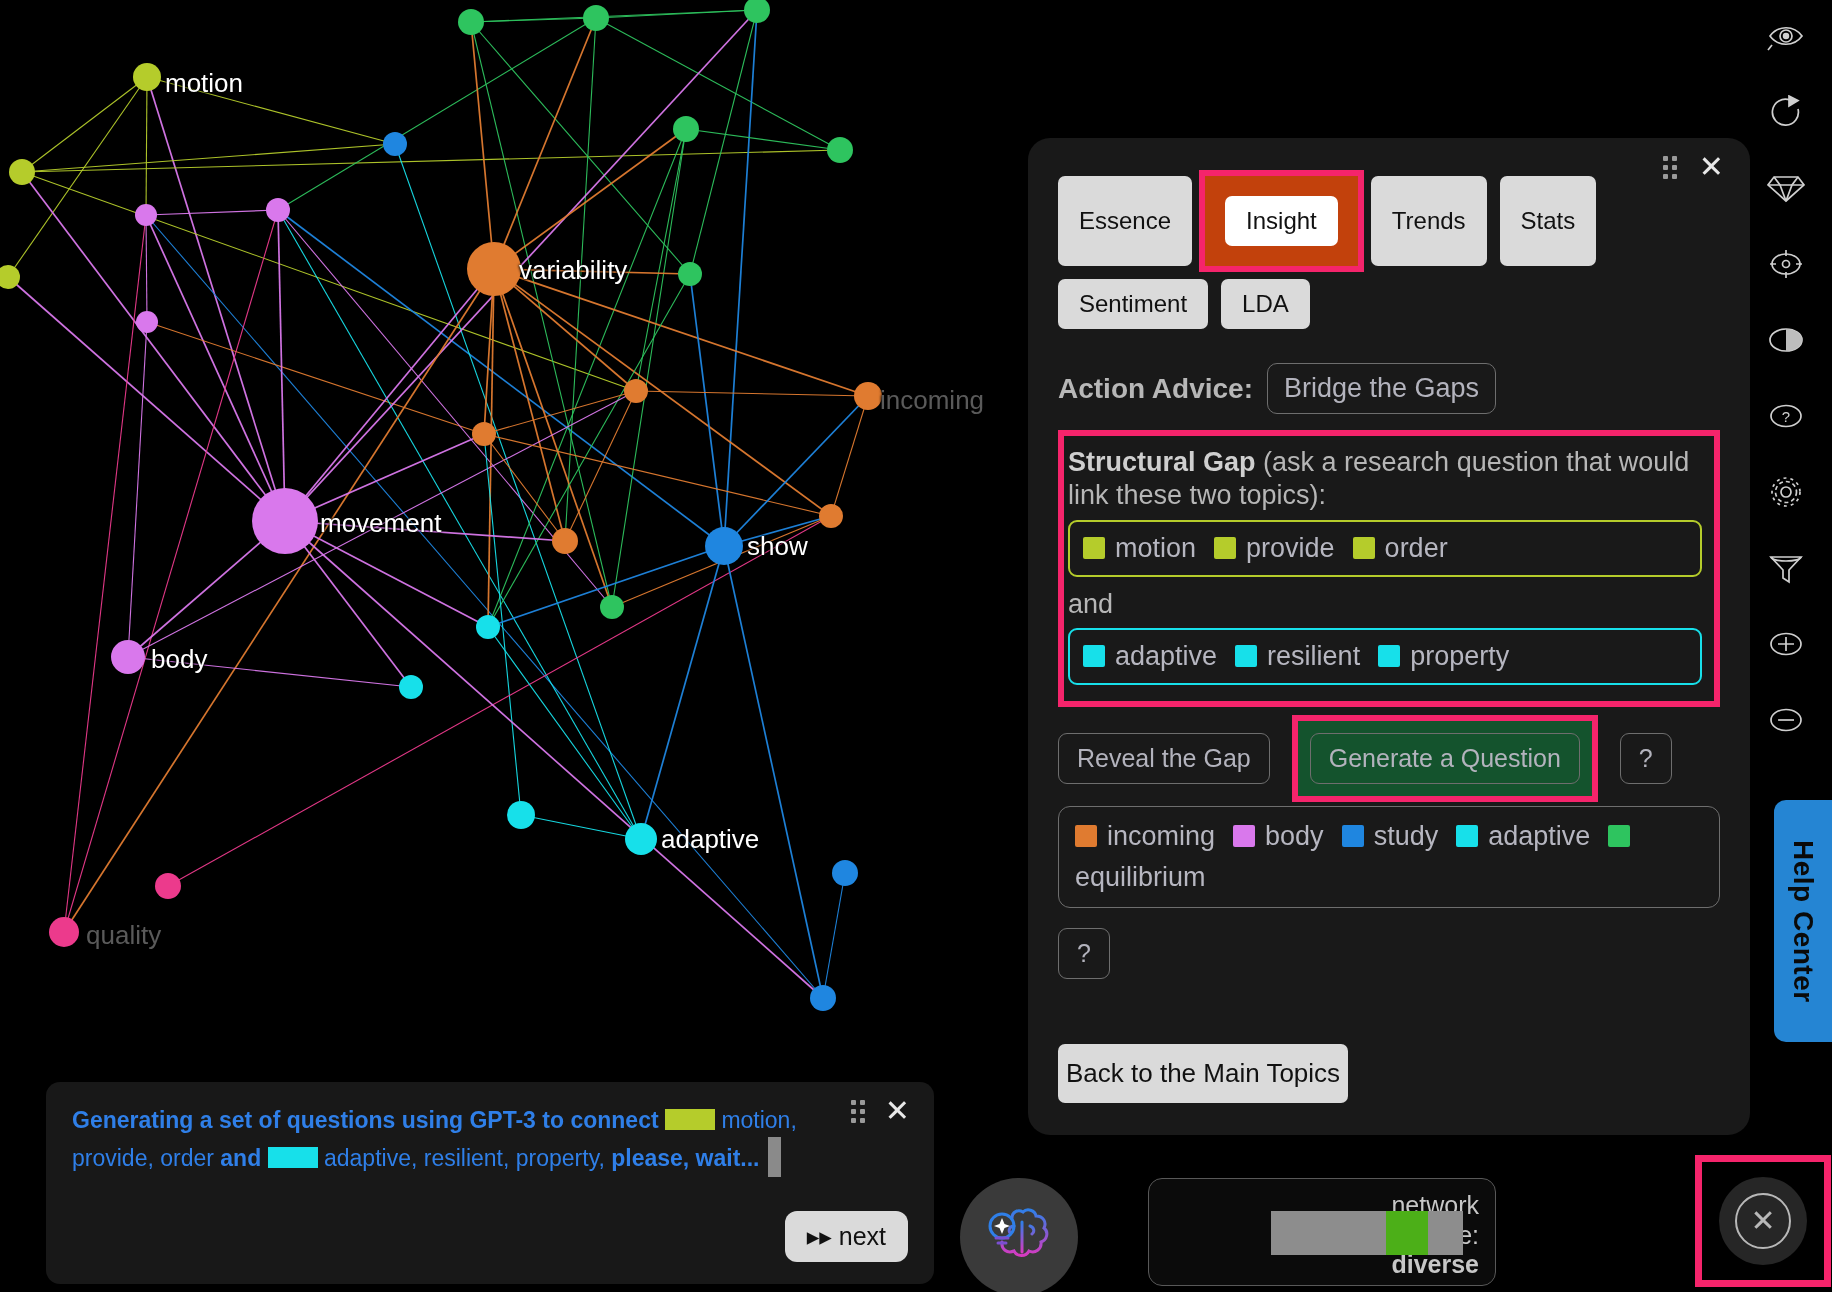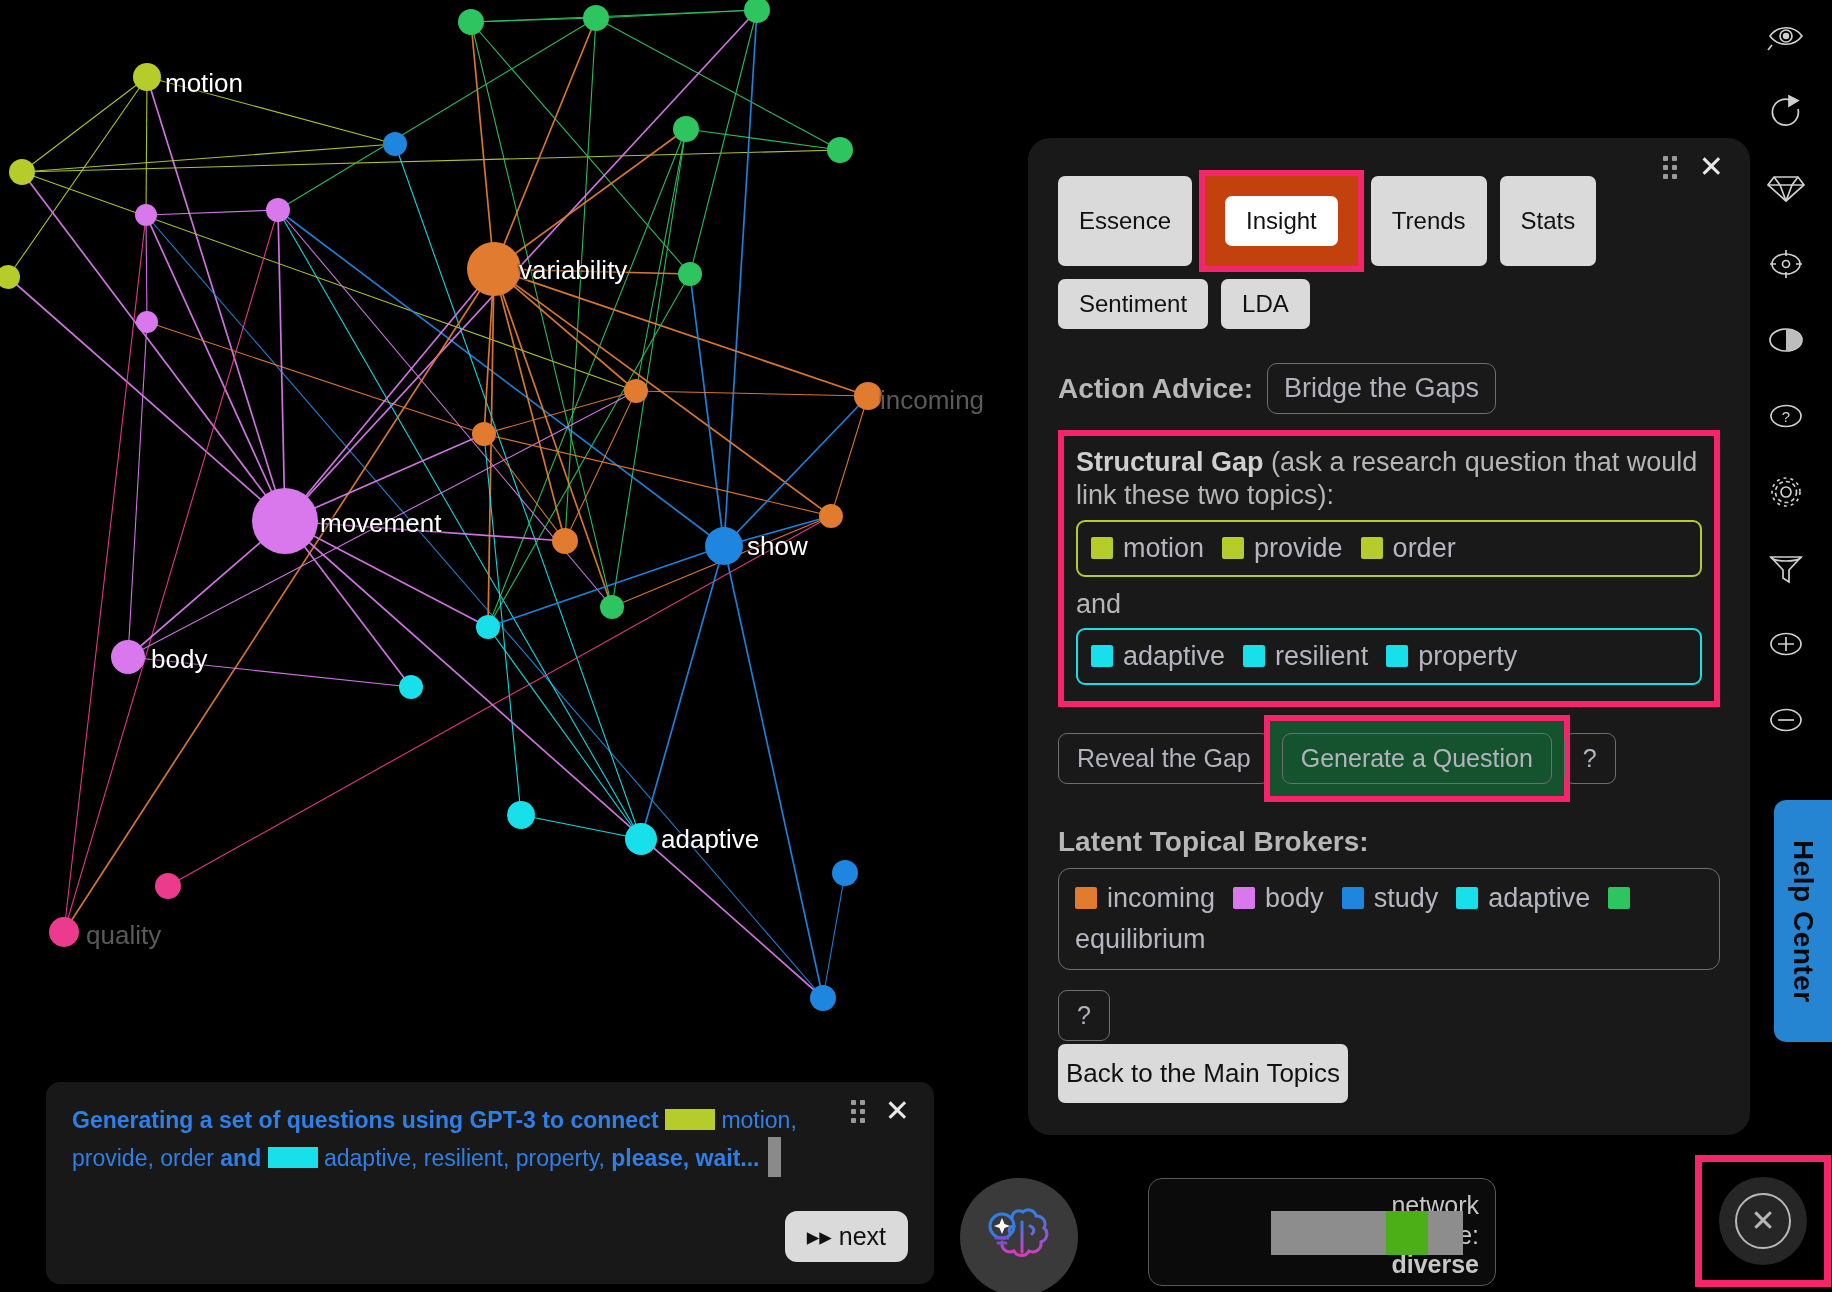--- a/index.html
+++ b/index.html
@@ -66,34 +66,34 @@
   .tab.active { background: #fff; }
   .tab-wrap.hl { outline: 6px solid #f5246b; border-radius: 0; padding: 20px; background: #c2410c; }
 
   .advice-row { display: flex; align-items: center; gap: 14px; margin-top: 34px; }
   .advice-label { color: #b7b7b7; font-size: 28px; font-weight: bold; }
   .advice-value {
     border: 1px solid #6e6e6e; border-radius: 10px; color: #b3b3bd;
     font-size: 27px; padding: 9px 16px; cursor: pointer;
   }
 
-  .gap-box { margin-top: 16px; border: 6px solid #f5246b; padding: 10px 12px 16px 12px; }
+  .gap-box { margin-top: 16px; border: 6px solid #f5246b; padding: 10px 12px 16px 4px; }
   .gap-head { color: #b6b6b6; font-size: 27px; line-height: 1.22; }
   .gap-head b { color: #cfcfcf; }
   .topic-chipbar {
     margin-top: 8px; border-radius: 9px; padding: 11px 13px;
     display: flex; align-items: center; flex-wrap: wrap; gap: 10px;
   }
   .topic-chipbar.olive { border: 2px solid #b5cc2b; }
   .topic-chipbar.cyan  { border: 2px solid #17e0ea; }
   .sw { width: 22px; height: 22px; display: inline-block; border-radius: 2px; }
   .tw { color: #b6b6c0; font-size: 27px; margin-right: 8px; }
   .and-word { color: #b6b6b6; font-size: 27px; margin-top: 12px; display: block; }
 
-  .btn-row { display: flex; align-items: center; gap: 0; margin-top: 14px; }
+  .btn-row { display: flex; align-items: center; gap: 28px; margin-top: 14px; }
   .ghost-btn {
     border: 1px solid #6e6e6e; border-radius: 9px; background: transparent;
     color: #b3b3bd; font-size: 25px; padding: 10px 18px; cursor: pointer;
     font-family: "Liberation Sans", sans-serif;
   }
   .hl-wrap { outline: 6px solid #f5246b; padding: 12px; background: #14532d; display: inline-block; }
   .qmark { width: 52px; text-align: center; padding: 10px 0; }
 
   .brokers-title { color: #b7b7b7; font-size: 28px; font-weight: bold; margin-top: 30px; }
   .brokers-box {
@@ -424,21 +424,20 @@
     </div>
 
     <div class="btn-row">
       <button class="ghost-btn">Reveal the Gap</button>
       <span class="hl-wrap">
         <button class="ghost-btn">Generate a Question</button>
       </span>
       <button class="ghost-btn qmark">?</button>
     </div>
 
-    <div class="brokers-title">Latent Topical Brokers:</div>
     <div class="brokers-box" id="brokers-box">
         <span class="sw" style="background: rgb(224, 123, 48);"></span>
         <span class="tw">incoming</span>
         <span class="sw" style="background: rgb(217, 120, 236);"></span>
         <span class="tw">body</span>
         <span class="sw" style="background: rgb(31, 134, 224);"></span>
         <span class="tw">study</span>
         <span class="sw" style="background: rgb(23, 224, 234);"></span>
         <span class="tw">adaptive</span>
         <span class="sw" style="background: rgb(46, 196, 95);"></span>

